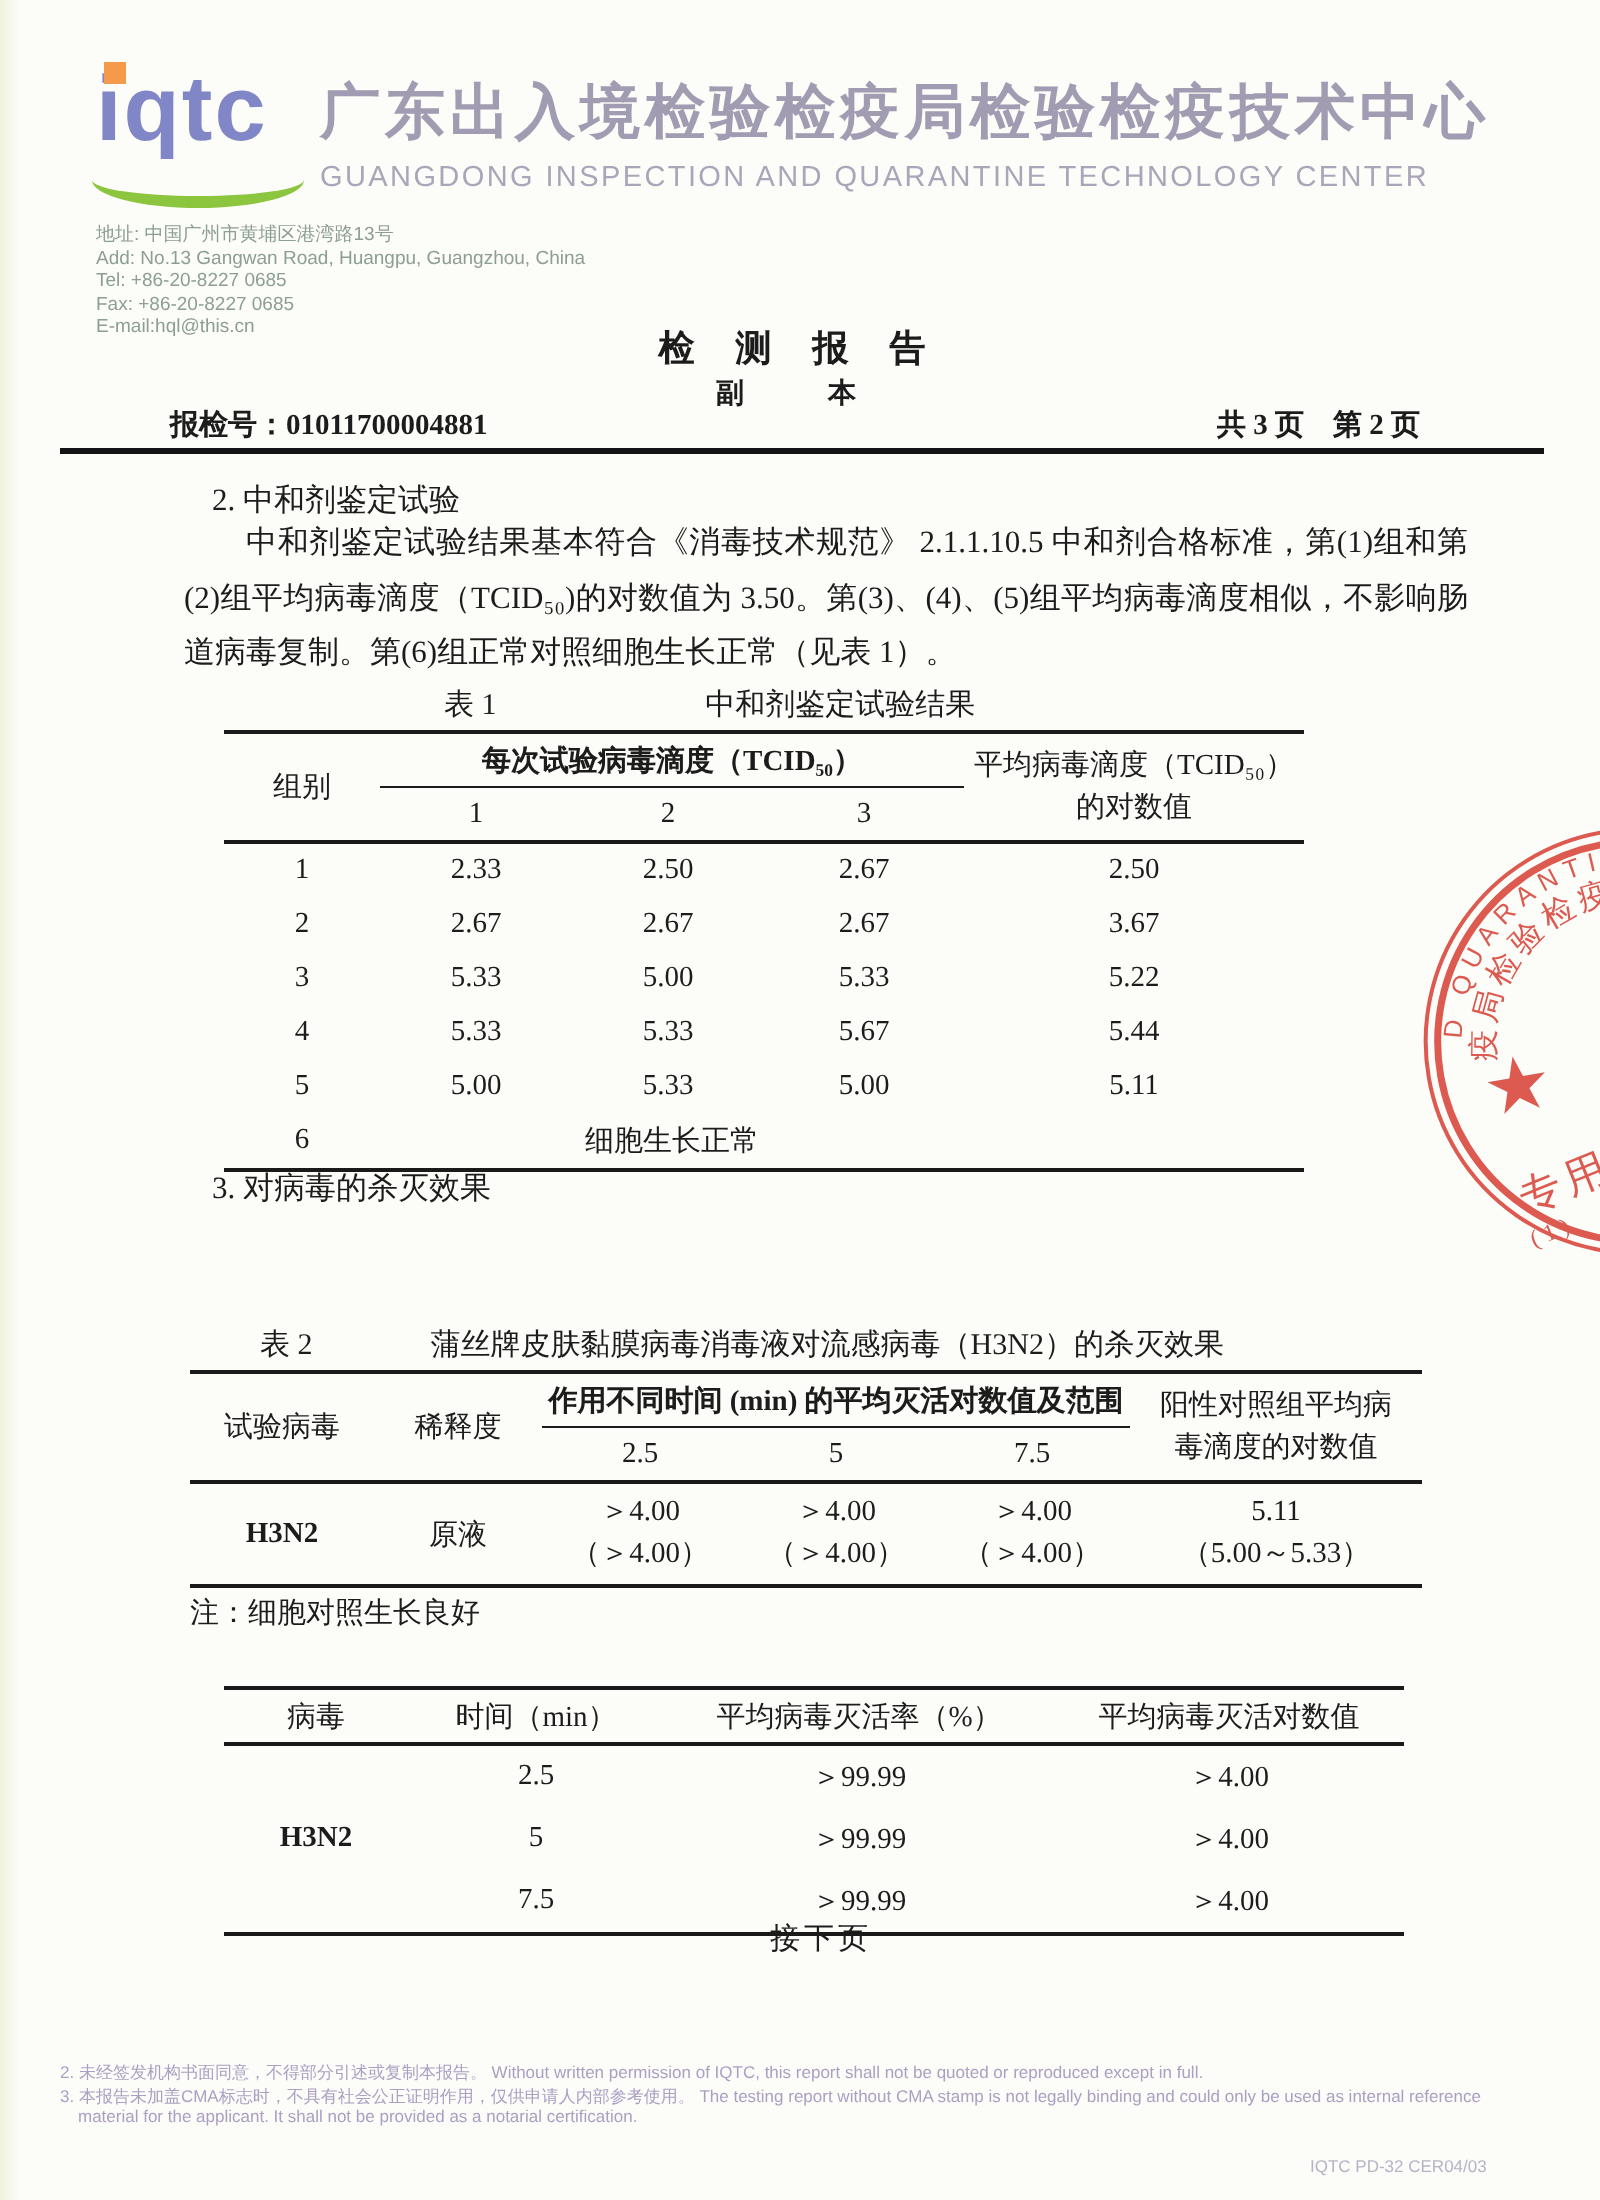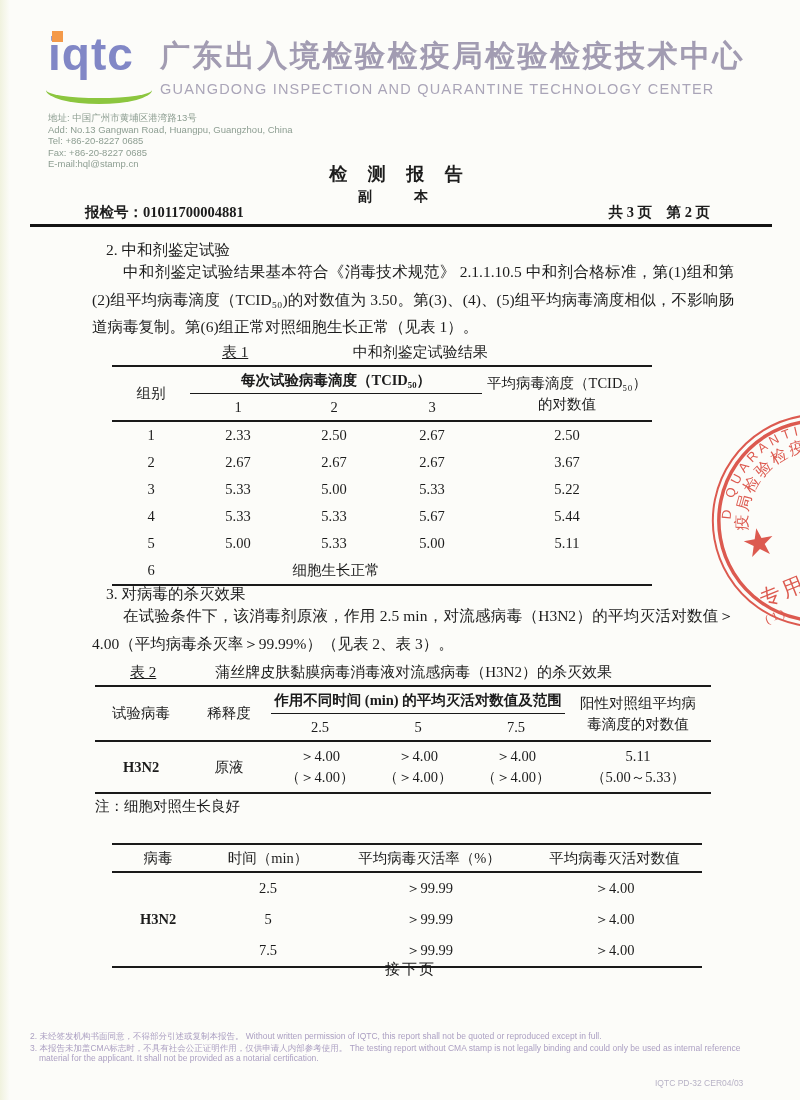--- a/index.html
+++ b/index.html
@@ -33,21 +33,21 @@
   .rpt-no{font-size:14.5px;font-weight:bold;}
   .page-info{font-size:14.5px;font-weight:bold;text-align:right;}
   .rule{background:#141414;height:3px;}
 
   
   .sec-head{font-size:15.5px;padding-left:14px;}
   .para{font-size:15.5px;line-height:27.5px;text-indent:2em;text-align:justify;}
 
   
   .tbl-cap{display:flex;font-size:15px;}
-  .tbl-cap .cap-label{flex:0 0 auto;text-decoration:underline;}
+  .tbl-cap .cap-label{flex:0 0 auto;}
   .tbl-cap .cap-title{flex:1;text-align:center;}
   table{border-collapse:collapse;table-layout:fixed;width:100%;}
   td,th{font-size:14.5px;font-weight:normal;text-align:center;padding:0;vertical-align:middle;}
   .bt{border-top:2px solid #1a1a1a;}
   .bb{border-bottom:2px solid #1a1a1a;}
   .thin-under{border-bottom:1px solid #1a1a1a;font-weight:bold;}
   .h26 td,.h26 th{height:26px;}
   .h27 td{height:27px;}
   .h31 td{height:31px;}
   .bold{font-weight:bold;}
@@ -81,21 +81,21 @@
       <span class="logo-dot"></span>
       <div class="logo-arc"></div>
     </div>
   </div>
 
   <div class="abs addr" style="left:48px;top:112px;">
     <div>地址: 中国广州市黄埔区港湾路13号</div>
     <div>Add: No.13 Gangwan Road, Huangpu, Guangzhou, China</div>
     <div>Tel: +86-20-8227 0685</div>
     <div>Fax: +86-20-8227 0685</div>
-    <div>E-mail:hql@stamp.cn</div>
+    <div>E-mail:hql@this.cn</div>
   </div>
 
   <div class="abs" style="left:300px;top:162px;width:200px;">
     <div class="rpt-title">检 测 报 告</div>
     <div class="rpt-sub">副　本</div>
   </div>
 
   <div class="abs rpt-no" style="left:85px;top:203px;text-align:center;">
     <span>报检号：</span><span>01011700004881</span>
   </div>
@@ -171,21 +171,20 @@
       <tr class="h27">
         <td class="bb">6</td>
         <td class="bb" colspan="3">细胞生长正常</td>
         <td class="bb"></td>
       </tr>
     </tbody>
       </table>
   </div>
 
   <div class="abs sec-head" style="left:92px;top:584px;">3. 对病毒的杀灭效果</div>
-  <div class="abs para" style="left:92px;top:602px;width:642px;">在试验条件下，该消毒剂原液，作用 2.5 min，对流感病毒（H3N2）的平均灭活对数值＞4.00（平均病毒杀灭率＞99.99%）（见表 2、表 3）。</div>
 
   <div class="abs" style="left:95px;top:663px;width:616px;">
     <div class="tbl-cap" style="padding:0 40px 3px 35px;justify-content:center;">
       <span class="cap-label">表 2</span>
       <span class="cap-title">蒲丝牌皮肤黏膜病毒消毒液对流感病毒（H3N2）的杀灭效果</span>
     </div>
     <table>
       <colgroup>
           <col style="width:92px">
           <col style="width:84px">

